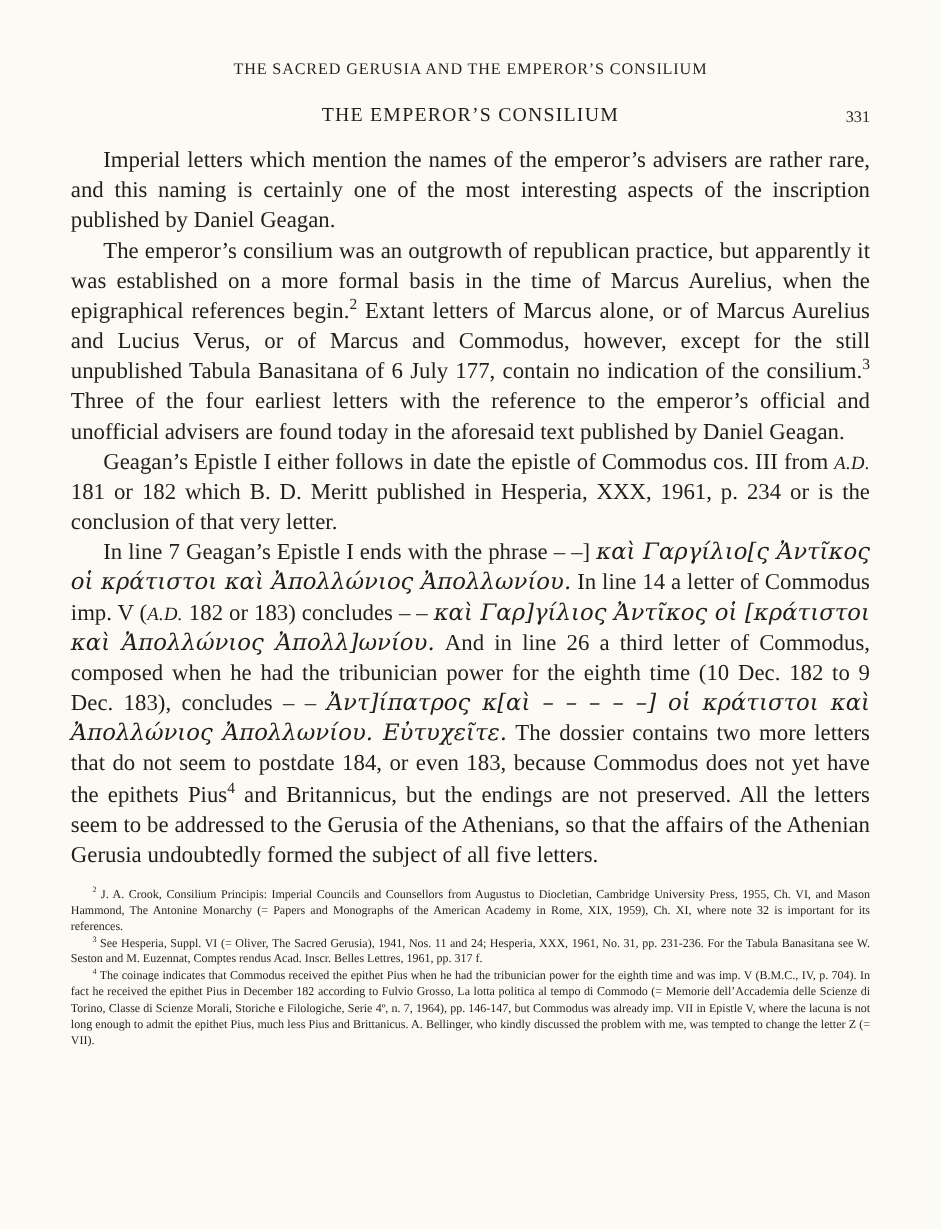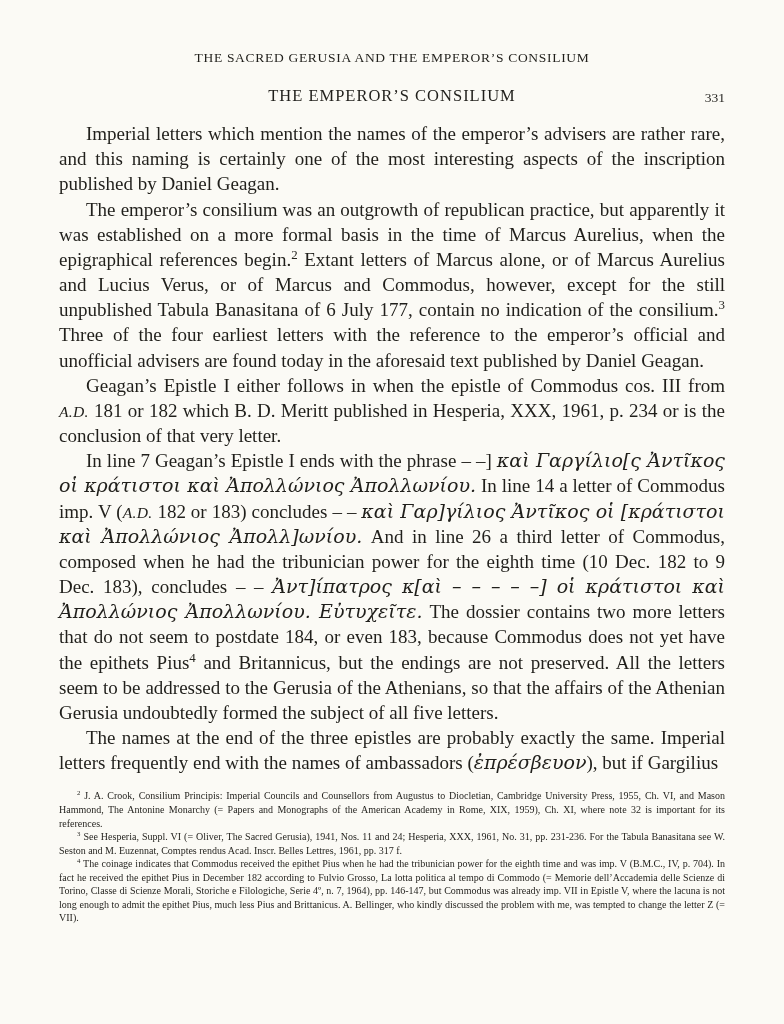--- a/index.html
+++ b/index.html
@@ -62,22 +62,21 @@
 
 <div class="page">
   <div class="running-head">
     <span class="rh-title">THE SACRED GERUSIA AND THE EMPEROR’S CONSILIUM</span>
     <span class="rh-page">331</span>
   </div>
   <h1 class="title">THE EMPEROR’S CONSILIUM</h1>
   <div class="body-text">
       <p class="para"><span>Imperial letters which mention the names of the emperor’s advisers are rather rare, and this naming is certainly one of the most interesting aspects of the inscription published by Daniel Geagan.</span></p>
       <p class="para"><span>The emperor’s </span><span class="seg-i">consilium</span><span> was an outgrowth of republican practice, but apparently it was established on a more formal basis in the time of Marcus Aurelius, when the epigraphical references begin.</span><span class="seg-sup">2</span><span> Extant letters of Marcus alone, or of Marcus Aurelius and Lucius Verus, or of Marcus and Commodus, however, except for the still unpublished Tabula Banasitana of 6 July 177, contain no indication of the </span><span class="seg-i">consilium</span><span>.</span><span class="seg-sup">3</span><span> Three of the four earliest letters with the reference to the emperor’s official and unofficial advisers are found today in the aforesaid text published by Daniel Geagan.</span></p>
-      <p class="para"><span>Geagan’s Epistle I either follows in when the epistle of Commodus cos. III from </span><span class="seg-sc">A.D.</span><span> 181 or 182 which B. D. Meritt published in </span><span class="seg-i">Hesperia</span><span>, XXX, 1961, p. 234 or is the conclusion of that very letter.</span></p>
+      <p class="para"><span>Geagan’s Epistle I either follows in date the epistle of Commodus cos. III from </span><span class="seg-sc">A.D.</span><span> 181 or 182 which B. D. Meritt published in </span><span class="seg-i">Hesperia</span><span>, XXX, 1961, p. 234 or is the conclusion of that very letter.</span></p>
       <p class="para"><span>In line 7 Geagan’s Epistle I ends with the phrase – –] </span><span class="seg-g">καὶ Γαργίλιο[ς Ἀντῖκος οἱ κράτιστοι καὶ Ἀπολλώνιος Ἀπολλωνίου.</span><span> In line 14 a letter of Commodus </span><span class="seg-i">imp. V</span><span> (</span><span class="seg-sc">A.D.</span><span> 182 or 183) concludes – – </span><span class="seg-g">καὶ Γαρ]γίλιος Ἀντῖκος οἱ [κράτιστοι καὶ Ἀπολλώνιος Ἀπολλ]ωνίου.</span><span> And in line 26 a third letter of Commodus, composed when he had the tribunician power for the eighth time (10 Dec. 182 to 9 Dec. 183), concludes – – </span><span class="seg-g">Ἀντ]ίπατρος κ[αὶ – – – – –] οἱ κράτιστοι καὶ Ἀπολλώνιος Ἀπολλωνίου. Εὐτυχεῖτε.</span><span> The dossier contains two more letters that do not seem to postdate 184, or even 183, because Commodus does not yet have the epithets Pius</span><span class="seg-sup">4</span><span> and Britannicus, but the endings are not preserved. All the letters seem to be addressed to the Gerusia of the Athenians, so that the affairs of the Athenian Gerusia undoubtedly formed the subject of all five letters.</span></p>
-      <p class="para"><span>The names at the end of the three epistles are probably exactly the same. Imperial letters frequently end with the names of ambassadors (</span><span class="seg-g">ἐπρέσβευον</span><span>), but if Gargilius</span></p>
     </div>
   <div class="footnotes">
       <p class="footnote"><span class="seg-sup">2</span><span> J. A. Crook, </span><span class="seg-i">Consilium Principis: Imperial Councils and Counsellors from Augustus to Diocletian</span><span>, Cambridge University Press, 1955, Ch. VI, and Mason Hammond, </span><span class="seg-i">The Antonine Monarchy</span><span> (= Papers and Monographs of the American Academy in Rome, XIX, 1959), Ch. XI, where note 32 is important for its references.</span></p>
       <p class="footnote"><span class="seg-sup">3</span><span> See </span><span class="seg-i">Hesperia</span><span>, Suppl. VI (= Oliver, </span><span class="seg-i">The Sacred Gerusia</span><span>), 1941, Nos. 11 and 24; </span><span class="seg-i">Hesperia</span><span>, XXX, 1961, No. 31, pp. 231-236. For the Tabula Banasitana see W. Seston and M. Euzennat, </span><span class="seg-i">Comptes rendus Acad. Inscr. Belles Lettres</span><span>, 1961, pp. 317 f.</span></p>
       <p class="footnote"><span class="seg-sup">4</span><span> The coinage indicates that Commodus received the epithet Pius when he had the tribunician power for the eighth time and was </span><span class="seg-i">imp. V</span><span> (</span><span class="seg-i">B.M.C.</span><span>, IV, p. 704). In fact he received the epithet Pius in December 182 according to Fulvio Grosso, </span><span class="seg-i">La lotta politica al tempo di Commodo</span><span> (= Memorie dell’Accademia delle Scienze di Torino, Classe di Scienze Morali, Storiche e Filologiche, Serie 4º, n. 7, 1964), pp. 146-147, but Commodus was already </span><span class="seg-i">imp. VII</span><span> in Epistle V, where the lacuna is not long enough to admit the epithet Pius, much less Pius and Brittanicus. A. Bellinger, who kindly discussed the problem with me, was tempted to change the letter Z (= VII).</span></p>
     </div>
 </div>
 
 </body></html>

